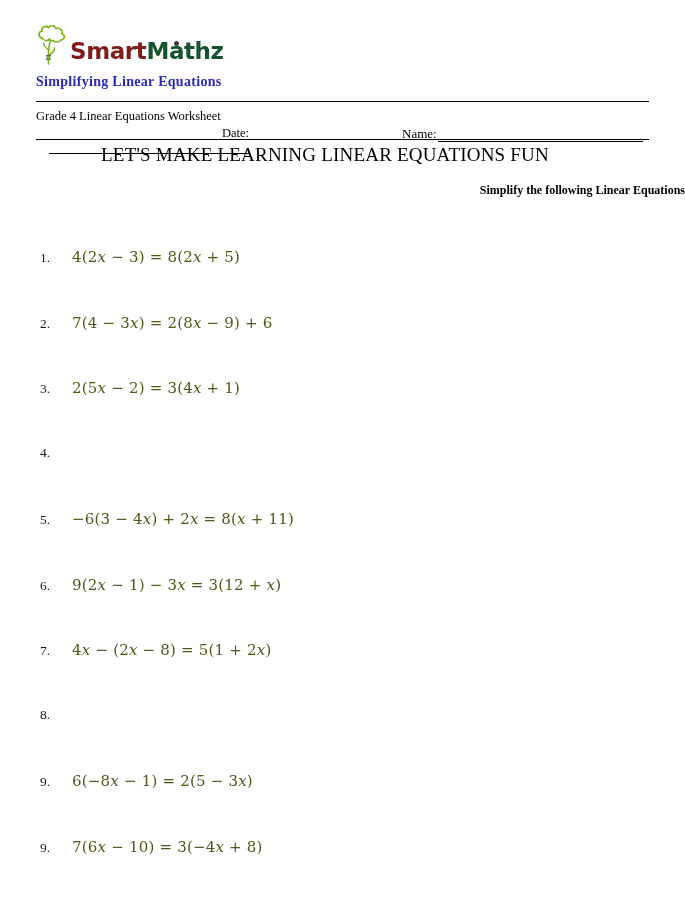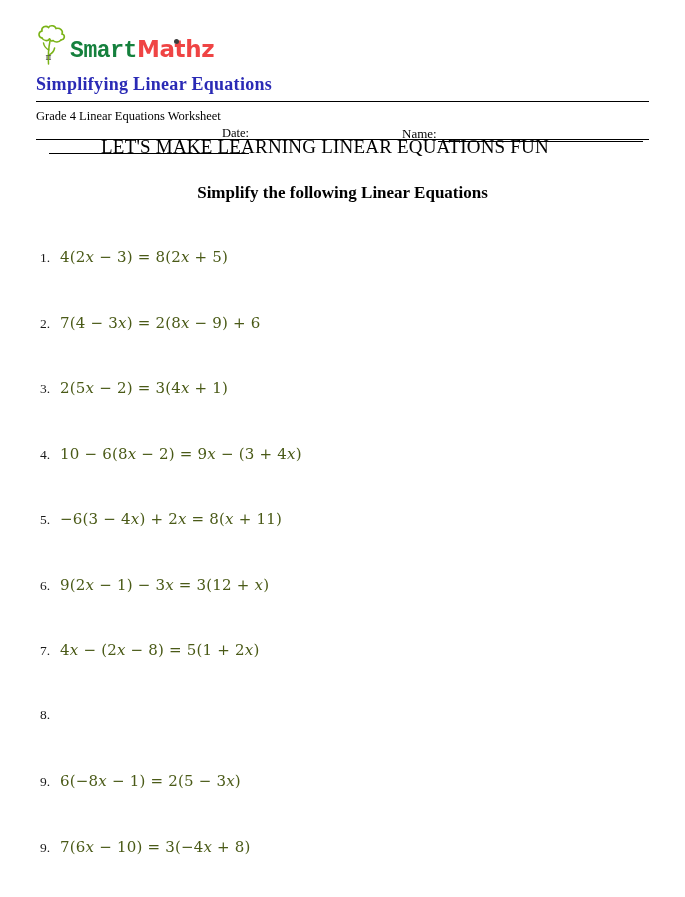--- a/index.html
+++ b/index.html
@@ -39,39 +39,39 @@
   }
   .logo-text {
     font-family: "DejaVu Sans", sans-serif;
     font-size: 23px;
     font-weight: bold;
     letter-spacing: -0.4px;
     line-height: 1;
     padding-bottom: 3px;
     position: relative;
   }
-  .logo-smart { color: #15803d; font-family: Liberation Mono, monospace; }
-  .logo-mathz { color: #ef4444; }
+  .logo-smart { color: #7f1d1d; }
+  .logo-mathz { color: #14532d; }
   .logo-dot {
     position: absolute;
     width: 5px;
     height: 5px;
     background: #3c3c3c;
     border-radius: 50%;
     top: 1px;
     left: 104px;
   }
 
   
   .doc-title {
     position: absolute;
     left: 36px;
     top: 74px;
     font-family: "Liberation Serif", serif;
-    font-size: 18px;
+    font-size: 14px;
     font-weight: bold;
     color: #2a2ab5;
     letter-spacing: 0.3px;
   }
   .rule {
     position: absolute;
     left: 36px;
     width: 613px;
     border-top: 1px solid #000;
     height: 0;
@@ -113,33 +113,33 @@
     width: 205px;
     border-bottom: 1px solid #000;
     height: 12px;
     margin-left: 1px;
   }
   .rule-2 { top: 139px; }
 
   .headline {
     position: absolute;
     left: 0;
-    top: 136px;
+    top: 144px;
     width: 650px;
     text-align: center;
     font-size: 19px;
     letter-spacing: 0.2px;
   }
   .subhead {
     position: absolute;
     left: 0;
     top: 183px;
     width: 685px;
-    text-align: center;
-    font-size: 17px;
+    text-align: right;
+    font-size: 12px;
     font-weight: bold;
   }
 
   
   .problems {
     position: absolute;
     left: 0;
     top: 248px;
     width: 685px;
   }
@@ -155,20 +155,21 @@
     color: #1a1a1a;
     padding-right: 10px;
     box-sizing: border-box;
   }
   .prob-eq {
     font-size: 15px;
     color: #4a5a17;
     font-family: "DejaVu Serif", serif;
     letter-spacing: 0.2px;
     white-space: nowrap;
+    margin-left: 12px;
   }
   .prob-eq i {
     font-family: "DejaVu Serif", serif;
     font-style: italic;
   }
 </style>
 </head>
 <body>
 
 <div class="page">
@@ -224,21 +225,20 @@
     <div class="prob-row">
       <div class="prob-num">2.</div>
       <div class="prob-eq">7(4 − 3<i>x</i>) = 2(8<i>x</i> − 9) + 6</div>
     </div>
     <div class="prob-row">
       <div class="prob-num">3.</div>
       <div class="prob-eq">2(5<i>x</i> − 2) = 3(4<i>x</i> + 1)</div>
     </div>
     <div class="prob-row">
       <div class="prob-num">4.</div>
-      <div class="prob-eq">10 − 6(8<i>x</i> − 2) = 9<i>x</i> − (3 + 4<i>x</i>)</div>
     </div>
     <div class="prob-row">
       <div class="prob-num">5.</div>
       <div class="prob-eq">−6(3 − 4<i>x</i>) + 2<i>x</i> = 8(<i>x</i> + 11)</div>
     </div>
     <div class="prob-row">
       <div class="prob-num">6.</div>
       <div class="prob-eq">9(2<i>x</i> − 1) − 3<i>x</i> = 3(12 + <i>x</i>)</div>
     </div>
     <div class="prob-row">

